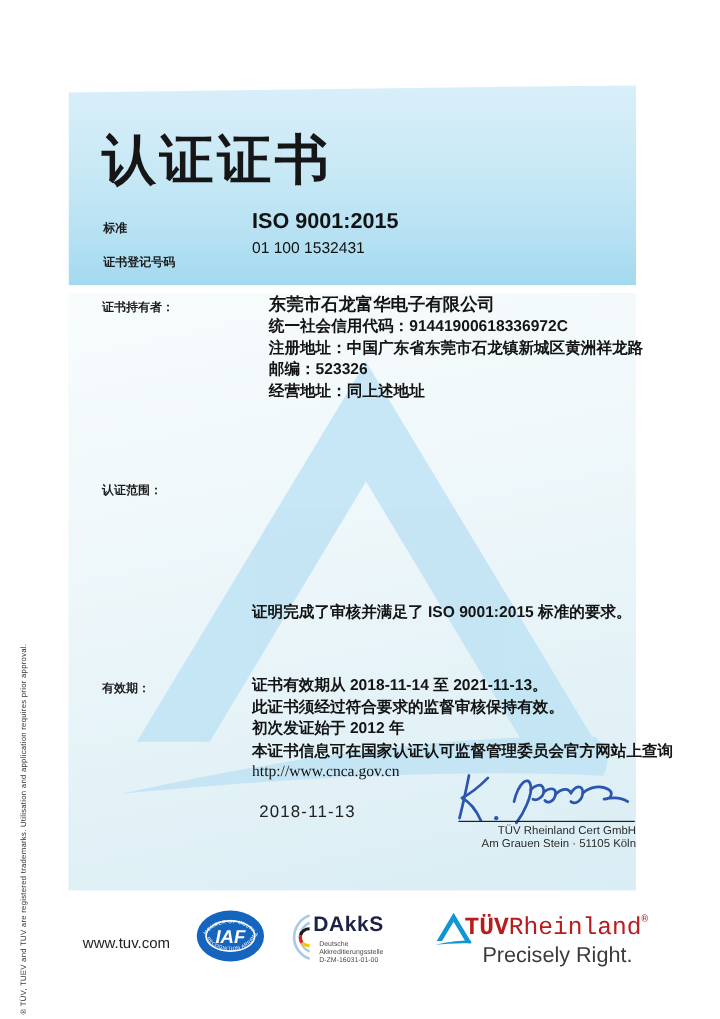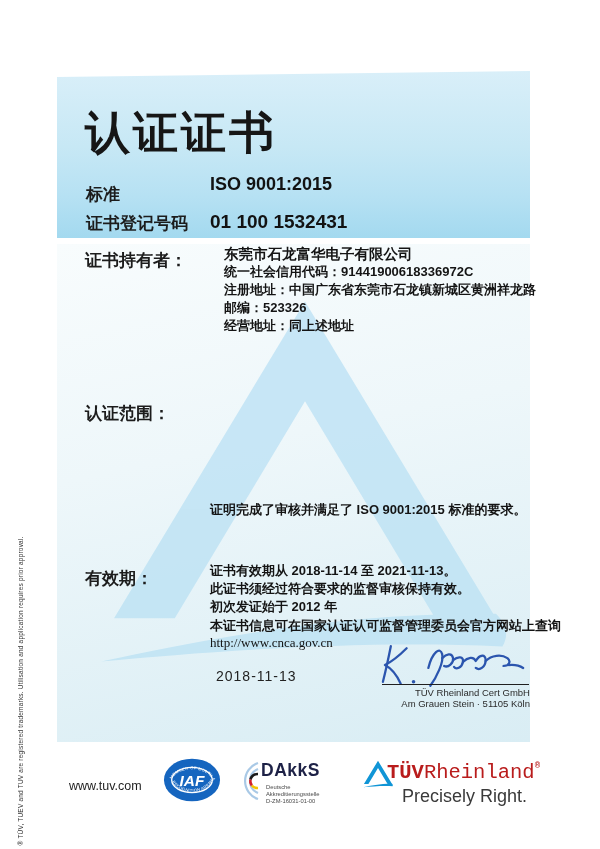--- a/index.html
+++ b/index.html
@@ -9,25 +9,25 @@
 
   
   .disclaimer{left:-121px;top:695px;width:288px;height:13px;transform:rotate(-90deg);
               font-size:6.5px;color:#333;white-space:nowrap;letter-spacing:.2px;}
 
   
   .band{left:57px;top:71px;width:473px;height:167px;
         background:linear-gradient(180deg,#d9eff9 0%,#c7e8f5 45%,#b6e1f3 75%,#a3d9ef 100%);
         clip-path:polygon(0 6px,100% 0,100% 100%,0 100%);}
   .cert-title{left:28px;top:32px;font-size:45px;font-weight:700;color:#161616;letter-spacing:3px;}
-  .lbl{font-weight:700;color:#1c1c1c;font-size:17px;}
+  .lbl{font-weight:700;color:#1c1c1c;font-size:10px;}
   .std-label{left:29px;top:112px;}
   .std-value{left:153px;top:103px;font-size:18px;font-weight:700;color:#121212;}
   .reg-label{left:29px;top:141px;}
-  .reg-value{left:153px;top:140px;font-size:19px;font-weight:700;color:#121212;}
+  .reg-value{left:153px;top:128px;font-size:13px;font-weight:400;color:#121212;}
 
   
   .bodypanel{left:57px;top:244px;width:473px;height:498px;
              background:linear-gradient(168deg,#f8fcfd 0%,#eef7fa 40%,#d9edf4 100%);}
   .watermark{left:88px;top:297px;width:434px;height:369px;}
 
   .content{color:#141414;font-size:13px;font-weight:700;line-height:18px;}
   .holder-label{left:85px;top:249px;}
   .holder-content{left:224px;top:245px;}
   .holder-name{font-size:14.5px;}

